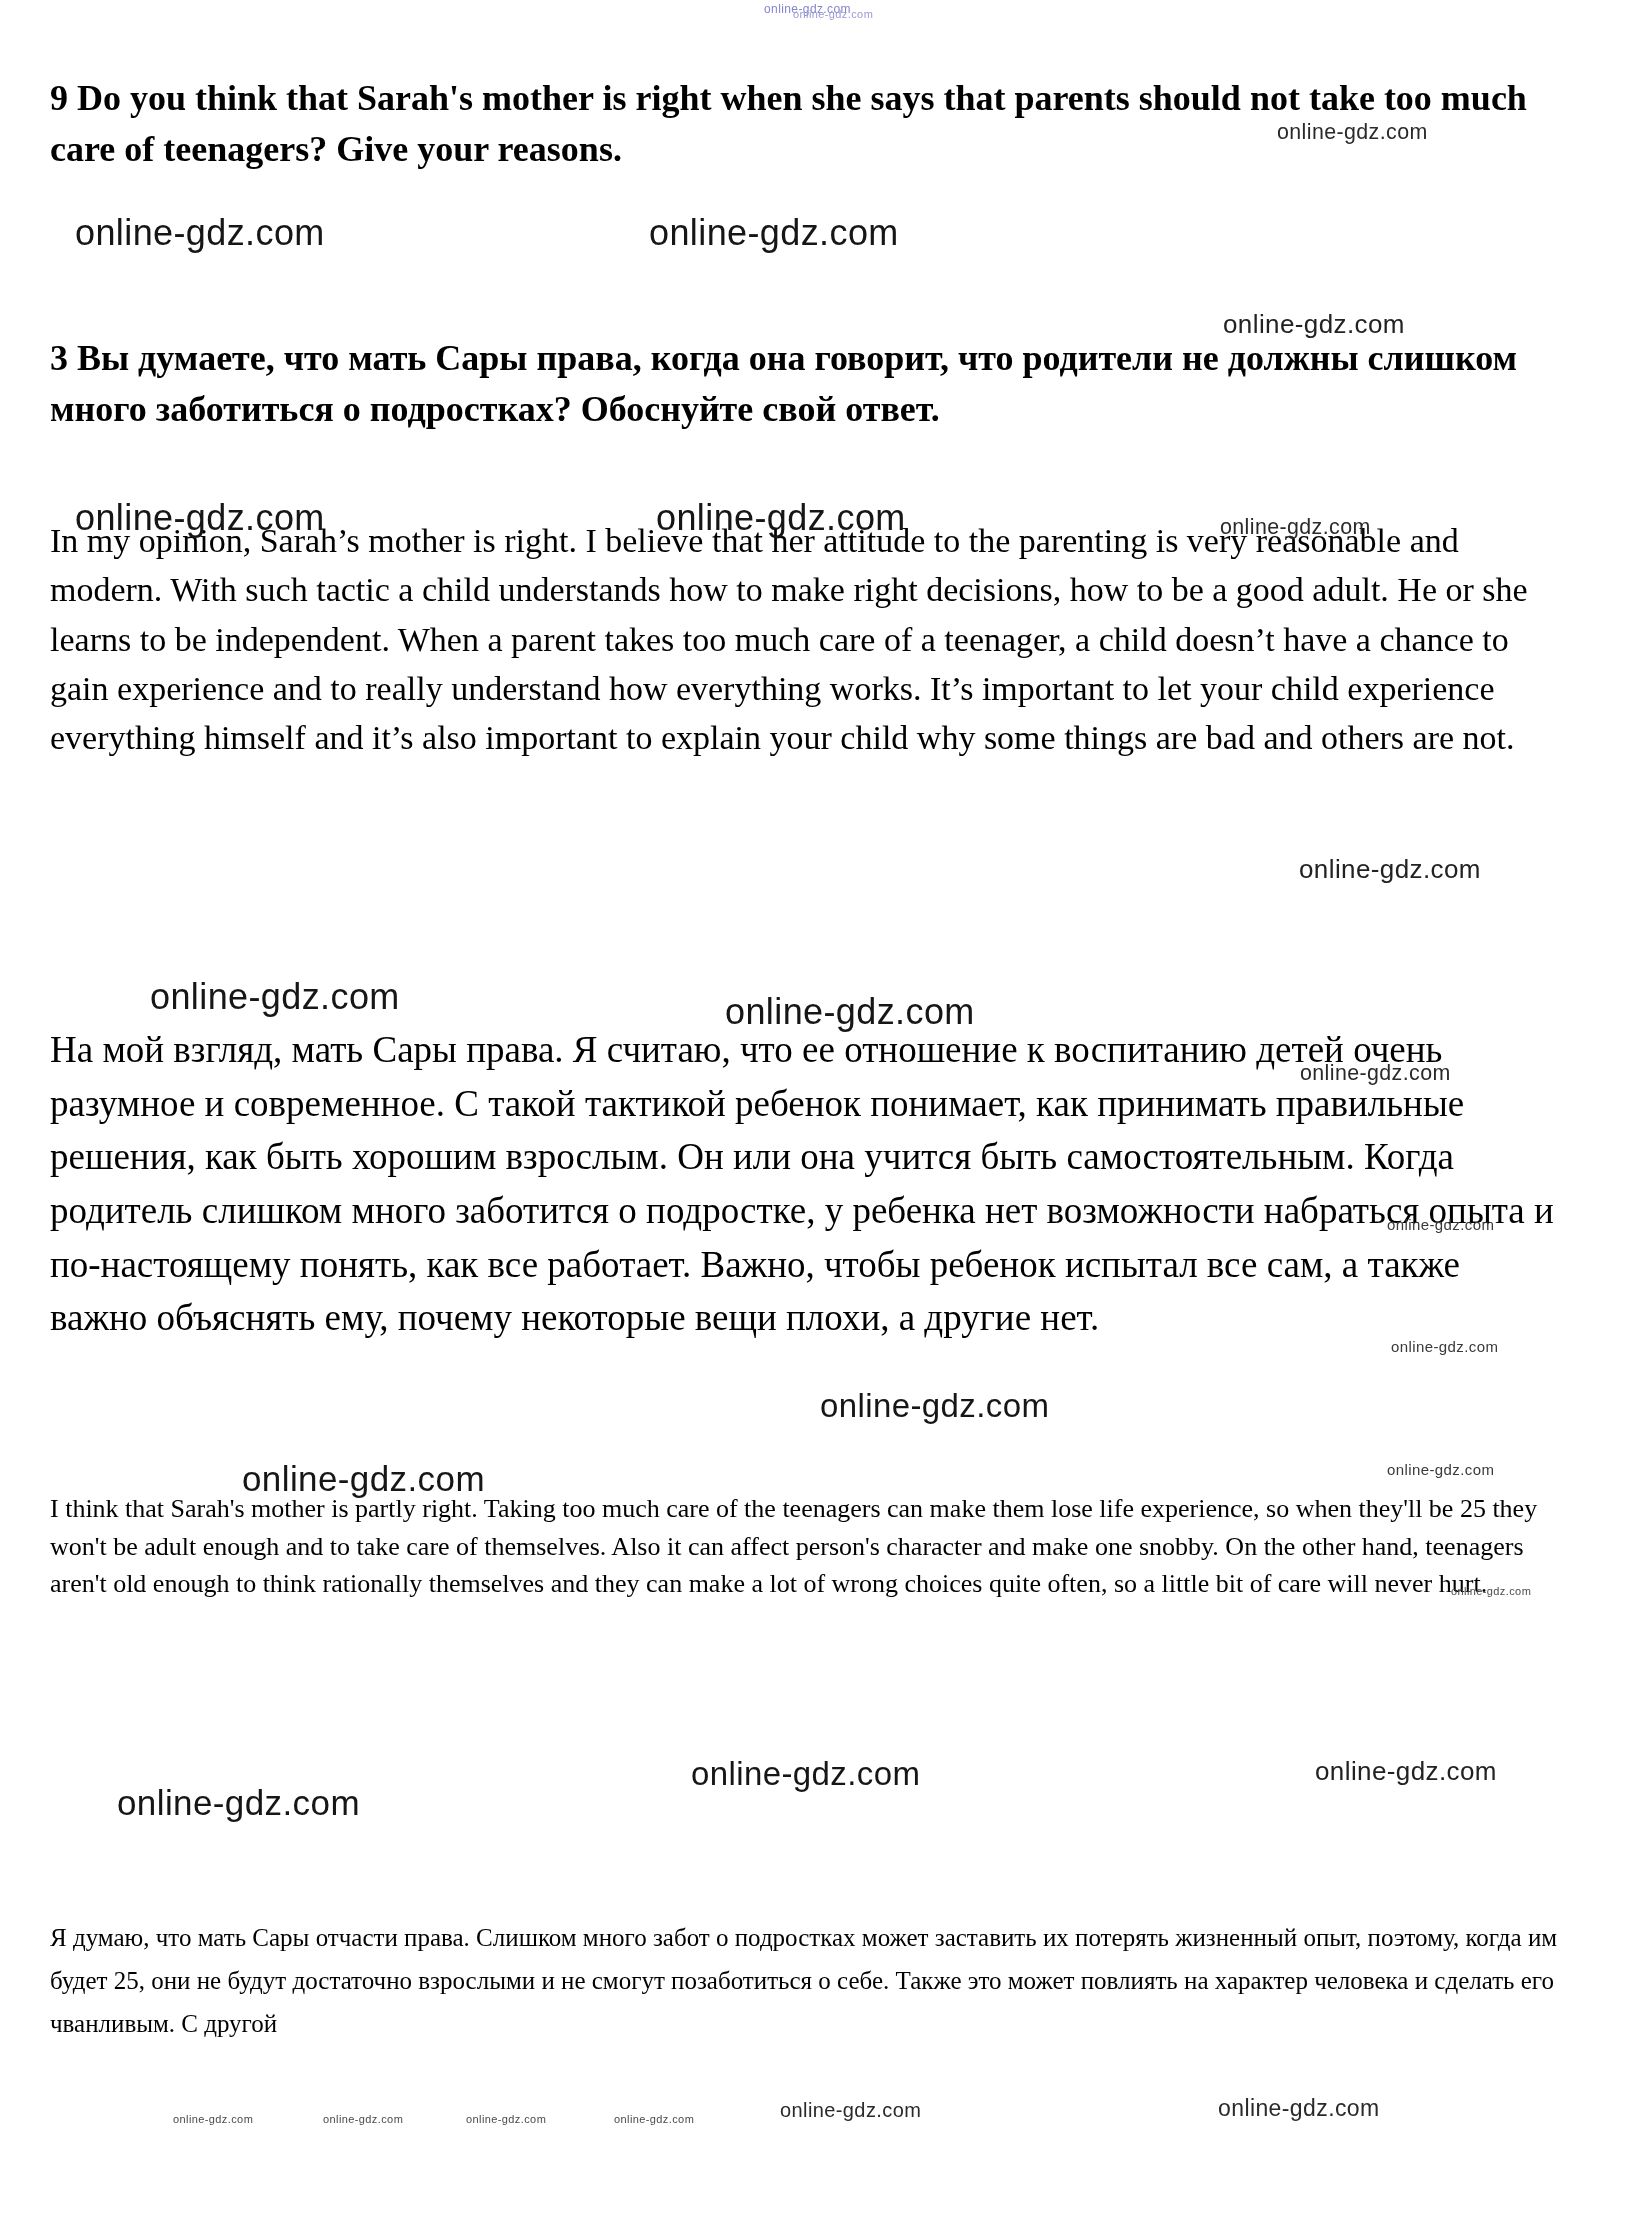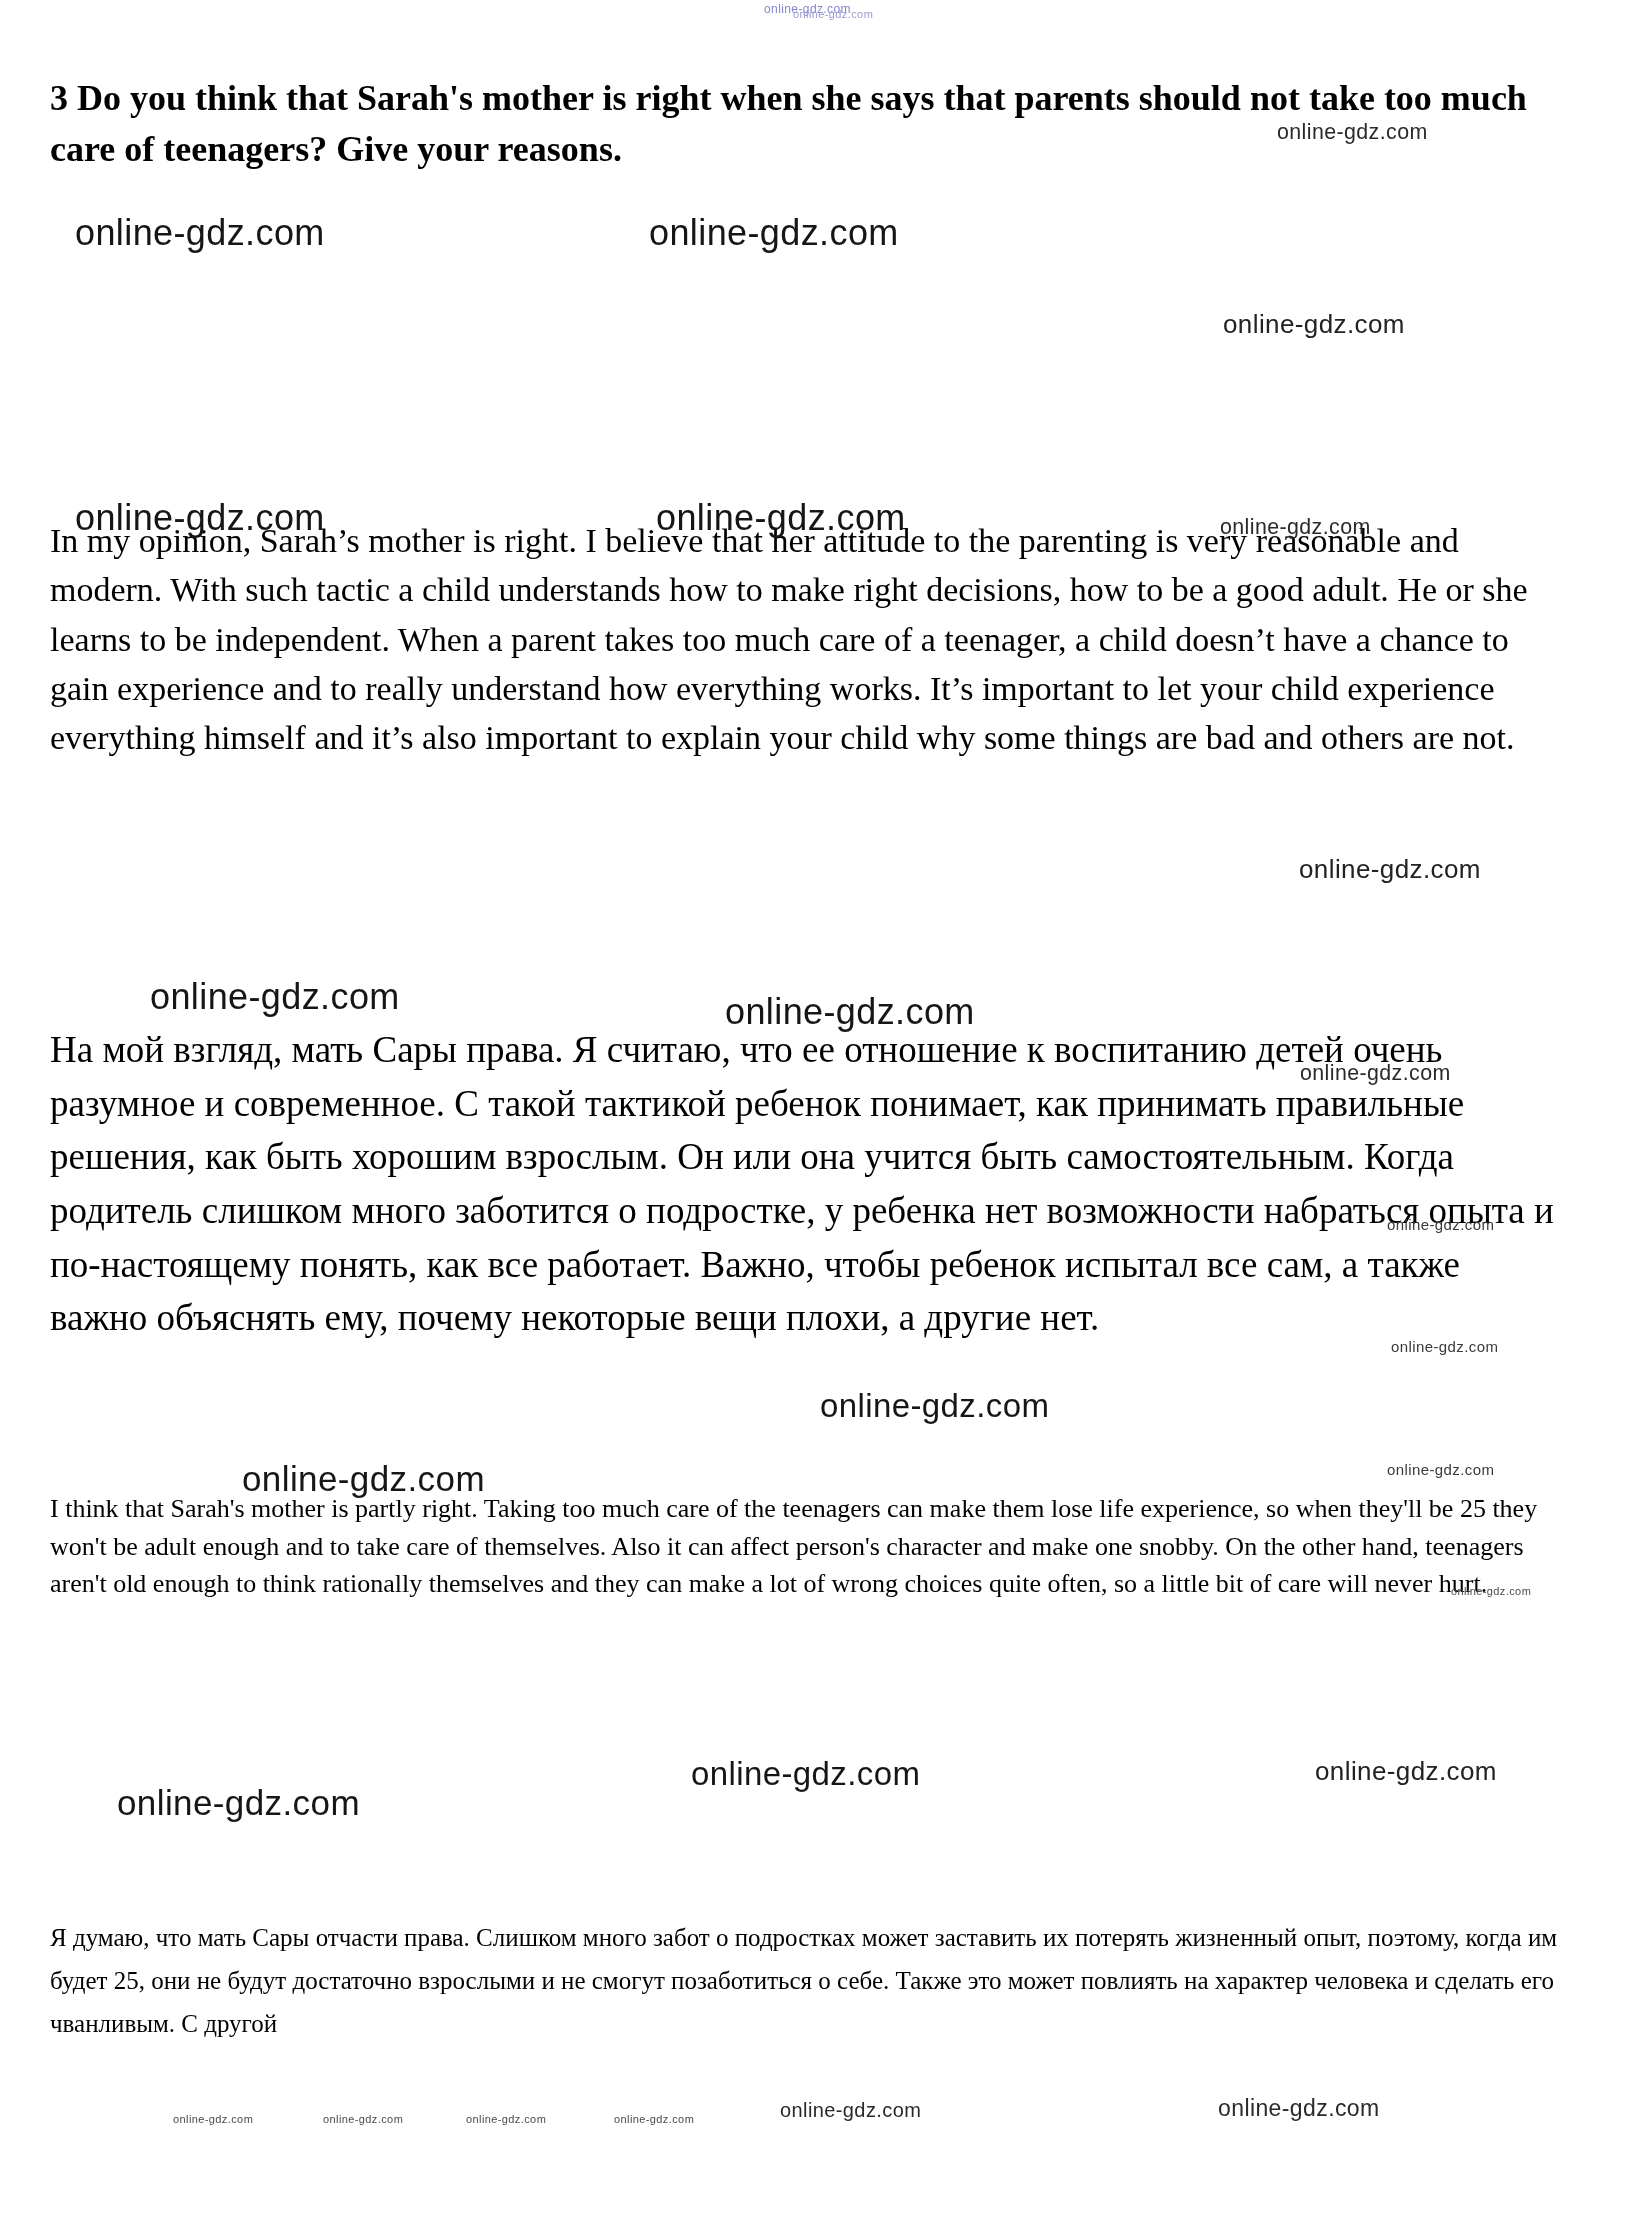--- a/index.html
+++ b/index.html
@@ -71,21 +71,22 @@
   .wm-sm  { font-size: 21.4px; font-weight: 500; color: #2a2a2a; }
   .wm-xs  { font-size: 15px; font-weight: 500; color: #3a3a3a; }
   .wm-xxs { font-size: 11px; font-weight: 400; color: #4a4a4a; }
   .wm-blue { font-size: 12px; font-weight: 400; color: #8585cf; }
 </style>
 </head>
 <body>
 
 <div class="page">
 
-  <div class="block q-en">3 Do you think that Sarah's mother is right when she says that parents should not take too much care of teenagers? Give your reasons.</div>
+  <div class="block q-en">9 Do you think that Sarah's mother is right when she says that parents should not take too much care of teenagers? Give your reasons.</div>
+  <div class="block q-ru">3 Вы думаете, что мать Сары права, когда она говорит, что родители не должны слишком много заботиться о подростках? Обоснуйте свой ответ.</div>
   <div class="block a1-en">In my opinion, Sarah’s mother is right. I believe that her attitude to the parenting is very reasonable and modern. With such tactic a child understands how to make right decisions, how to be a good adult. He or she learns to be independent. When a parent takes too much care of a teenager, a child doesn’t have a chance to gain experience and to really understand how everything works. It’s important to let your child experience everything himself and it’s also important to explain your child why some things are bad and others are not.</div>
   <div class="block a1-ru">На мой взгляд, мать Сары права. Я считаю, что ее отношение к воспитанию детей очень разумное и современное. С такой тактикой ребенок понимает, как принимать правильные решения, как быть хорошим взрослым. Он или она учится быть самостоятельным. Когда родитель слишком много заботится о подростке, у ребенка нет возможности набраться опыта и по-настоящему понять, как все работает. Важно, чтобы ребенок испытал все сам, а также важно объяснять ему, почему некоторые вещи плохи, а другие нет.</div>
   <div class="block a2-en">I think that Sarah's mother is partly right. Taking too much care of the teenagers can make them lose life experience, so when they'll be 25 they won't be adult enough and to take care of themselves. Also it can affect person's character and make one snobby. On the other hand, teenagers aren't old enough to think rationally themselves and they can make a lot of wrong choices quite often, so a little bit of care will never hurt.</div>
   <div class="block a2-ru">Я думаю, что мать Сары отчасти права. Слишком много забот о подростках может заставить их потерять жизненный опыт, поэтому, когда им будет 25, они не будут достаточно взрослыми и не смогут позаботиться о себе. Также это может повлиять на характер человека и сделать его чванливым. С другой</div>
 
   <span class="wm wm-blue" style="left:764px;  top:1.6px;">online-gdz.com</span>
   <span class="wm wm-xxs" style="left:793px; top:8px; color:#9a9ad0;">online-gdz.com</span>
 
   <span class="wm wm-sm" style="left:1277px; top:120px;">online-gdz.com</span>
 

